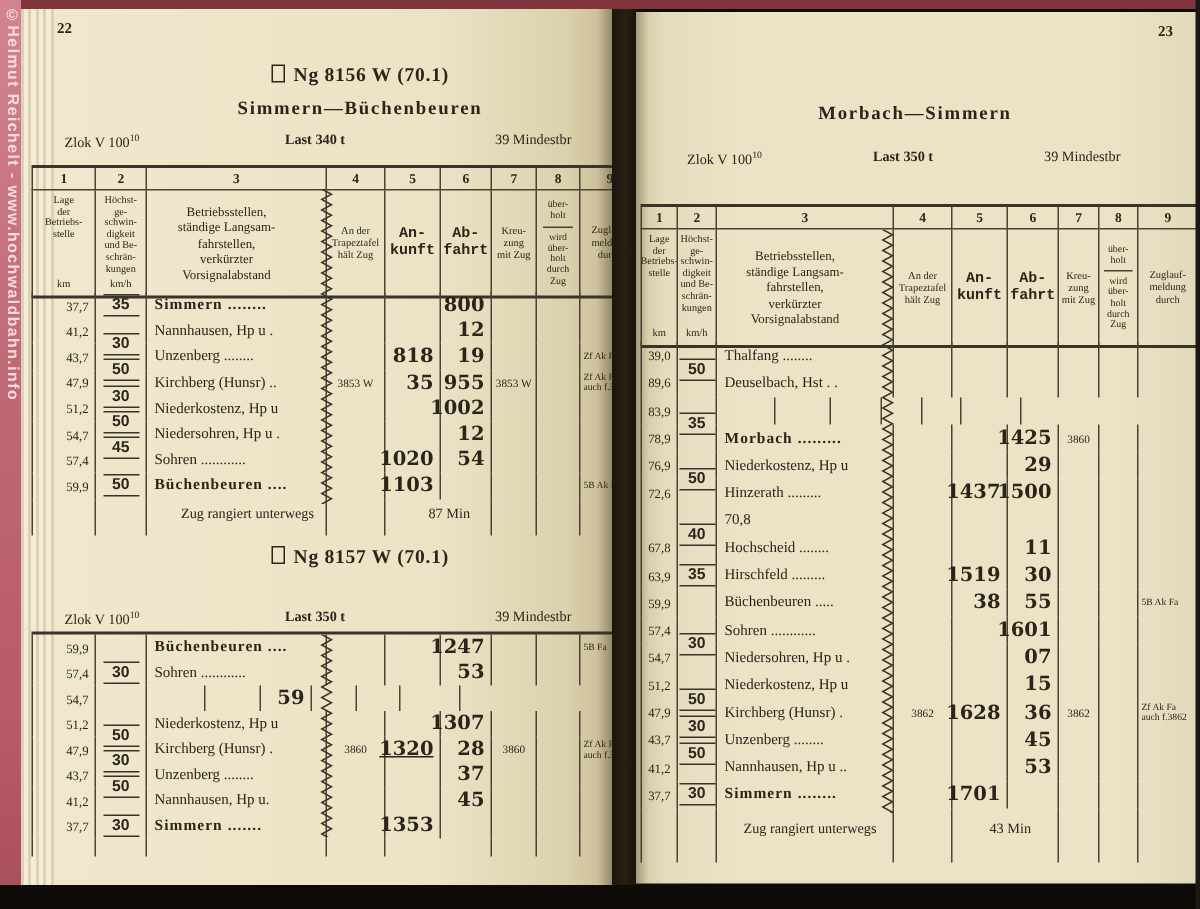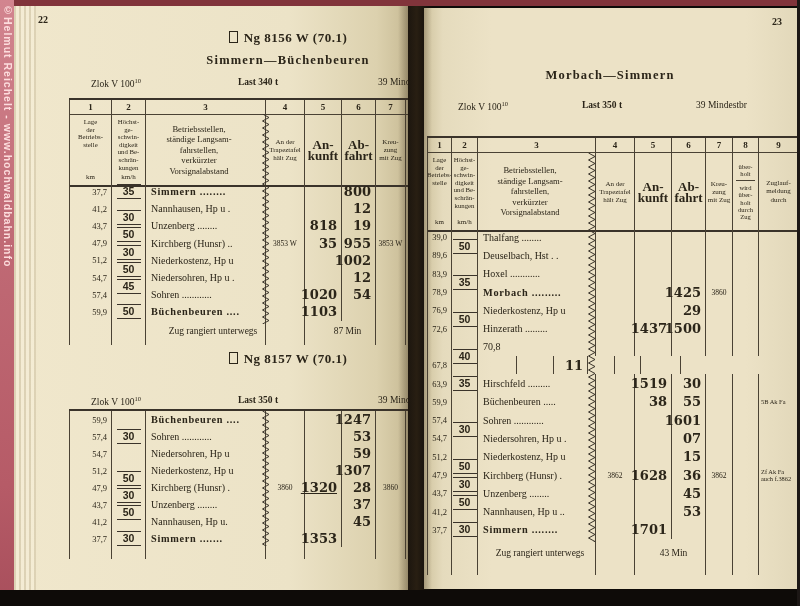--- a/index.html
+++ b/index.html
@@ -39,21 +39,21 @@
   .hrow{display:flex;}
   .hcell{box-sizing:border-box;border-right:1px solid #4a4234;display:flex;align-items:center;justify-content:center;
          text-align:center;white-space:pre-line;overflow:hidden;}
   .hcell.first{border-left:1px solid #4a4234;}
   .hnums .hcell{height:15px;font-size:9px;border-bottom:1px solid #4a4234;font-weight:bold;}
   .hdesc{border-bottom:2px solid #3a332a;}
   .hd-col{flex-direction:column;justify-content:space-between;padding:3px 1px;font-size:6.8px;line-height:7.6px;}
   .hd-unit{font-size:7px;}
   .hd-c3{font-size:8.6px;line-height:10.5px;padding-right:13px;}
   .hd-c4{font-size:7px;line-height:8px;}
-  .hd-c56{font-size:13px;line-height:11px;font-weight:bold;}
+  .hd-c56{font-size:10px;line-height:11px;font-weight:bold;font-family:Liberation Mono, monospace;}
   .hd-c7{font-size:7px;line-height:8px;}
   .hd-c8{flex-direction:column;justify-content:center;padding:2px 1px;font-size:6.6px;line-height:7.2px;}
   .hd-c8 .div{width:80%;height:1px;background:#4a4234;margin:3px 0;}
   .hd-c9{font-size:7px;line-height:8.5px;}
 
   .tbody{position:absolute;}
   .tbody.toprule{border-top:2.5px solid #3a332a;}
   .trow{display:flex;}
   .tcell{box-sizing:border-box;border-right:1px solid #4a4234;display:flex;align-items:center;overflow:visible;}
   .tcell.first{border-left:1px solid #4a4234;}
@@ -72,21 +72,21 @@
   .zigzag{position:absolute;z-index:5;}
 </style>
 </head>
 <body>
 
 <div class="scene">
   <div class="strip-top"></div>
   <div class="page page-left">
     <div class="fore-edge"></div>
     <div class="pagenum pn-left">22</div>
-    <div id="mount-left" style="position: absolute; left: 0px; top: 4px; width: 100%; height: 100%; margin-left: 48px;">
+    <div id="mount-left" style="position: absolute; left: 0px; top: 16px; width: 100%; height: 100%;">
         <div class="t-train" style="left: 51px; width: 350px; top: 20px;"><span class="box-sym"></span><span>Ng 8156 W (70.1)</span></div>
         <div class="t-route" style="left: 51px; width: 350px; top: 43px;">Simmern—Büchenbeuren</div>
         <div class="t-meta" style="left: 29px; top: 67px;"><span>Zlok V 100</span><sup>10</sup></div>
         <div class="t-meta" style="left: 136px; width: 120px; top: 67px; text-align: center;"><b>Last 340 t</b></div>
         <div class="t-meta" style="left: 316px; top: 67px;">39 Mindestbr</div>
         <div class="ttable" style="left: 7px; width: 406px; height: 600px;">
           <div class="thead" style="left: 0px; top: 88px; width: 406px;">
             <div class="hrow hnums">
               <div class="hcell first" style="width: 43px; flex: 0 0 43px;">1</div>
               <div class="hcell " style="width: 34px; flex: 0 0 34px;">2</div>
@@ -284,21 +284,20 @@
               <div class="tcell c-sm" style="width: 39px; flex: 0 0 39px;"></div>
               <div class="tcell c-time" style="width: 37px; flex: 0 0 37px;"></div>
               <div class="tcell c-time" style="width: 34px; flex: 0 0 34px;">53</div>
               <div class="tcell c-sm" style="width: 30px; flex: 0 0 30px;"></div>
               <div class="tcell " style="width: 29px; flex: 0 0 29px;"></div>
               <div class="tcell c-note" style="width: 40px; flex: 0 0 40px;"></div>
             </div>
             <div class="trow" style="height: 17px;">
               <div class="tcell c-km first" style="width: 43px; flex: 0 0 43px;">54,7</div>
               <div class="tcell c-sp" style="width: 34px; flex: 0 0 34px;"></div>
-              <div class="tcell c-name" style="width: 120px; flex: 0 0 120px;">Niedersohren, Hp u</div>
               <div class="tcell c-sm" style="width: 39px; flex: 0 0 39px;"></div>
               <div class="tcell c-time" style="width: 37px; flex: 0 0 37px;"></div>
               <div class="tcell c-time" style="width: 34px; flex: 0 0 34px;">59</div>
               <div class="tcell c-sm" style="width: 30px; flex: 0 0 30px;"></div>
               <div class="tcell " style="width: 29px; flex: 0 0 29px;"></div>
               <div class="tcell c-note" style="width: 40px; flex: 0 0 40px;"></div>
             </div>
             <div class="trow" style="height: 17px;">
               <div class="tcell c-km first" style="width: 43px; flex: 0 0 43px;">51,2</div>
               <div class="tcell c-sp" style="width: 34px; flex: 0 0 34px;"></div>
@@ -462,21 +461,20 @@
               <div class="tcell c-time" style="width: 34px; flex: 0 0 34px;"></div>
               <div class="tcell c-sm" style="width: 27px; flex: 0 0 27px;"></div>
               <div class="tcell " style="width: 26px; flex: 0 0 26px;"></div>
               <div class="tcell c-note" style="width: 40px; flex: 0 0 40px;"></div>
             </div>
             <div class="trow" style="height: 18.3px;">
               <div class="tcell c-km first" style="width: 25px; flex: 0 0 25px;">83,9</div>
               <div class="tcell c-sp" style="width: 26px; flex: 0 0 26px;">
                 <span class="sp down">35</span>
               </div>
-              <div class="tcell c-name" style="width: 118px; flex: 0 0 118px;">Hoxel ............</div>
               <div class="tcell c-sm" style="width: 39px; flex: 0 0 39px;"></div>
               <div class="tcell c-time" style="width: 37px; flex: 0 0 37px;"></div>
               <div class="tcell c-time" style="width: 34px; flex: 0 0 34px;"></div>
               <div class="tcell c-sm" style="width: 27px; flex: 0 0 27px;"></div>
               <div class="tcell " style="width: 26px; flex: 0 0 26px;"></div>
               <div class="tcell c-note" style="width: 40px; flex: 0 0 40px;"></div>
             </div>
             <div class="trow" style="height: 18.3px;">
               <div class="tcell c-km first" style="width: 25px; flex: 0 0 25px;">78,9</div>
               <div class="tcell c-sp" style="width: 26px; flex: 0 0 26px;"></div>
@@ -521,20 +519,21 @@
               <div class="tcell c-time" style="width: 34px; flex: 0 0 34px;"></div>
               <div class="tcell c-sm" style="width: 27px; flex: 0 0 27px;"></div>
               <div class="tcell " style="width: 26px; flex: 0 0 26px;"></div>
               <div class="tcell c-note" style="width: 40px; flex: 0 0 40px;"></div>
             </div>
             <div class="trow" style="height: 18.3px;">
               <div class="tcell c-km first" style="width: 25px; flex: 0 0 25px;">67,8</div>
               <div class="tcell c-sp" style="width: 26px; flex: 0 0 26px;">
                 <span class="sp up">40</span>
               </div>
+              <div class="tcell c-name" style="width: 118px; flex: 0 0 118px;">Hochscheid ........</div>
               <div class="tcell c-sm" style="width: 39px; flex: 0 0 39px;"></div>
               <div class="tcell c-time" style="width: 37px; flex: 0 0 37px;"></div>
               <div class="tcell c-time" style="width: 34px; flex: 0 0 34px;">11</div>
               <div class="tcell c-sm" style="width: 27px; flex: 0 0 27px;"></div>
               <div class="tcell " style="width: 26px; flex: 0 0 26px;"></div>
               <div class="tcell c-note" style="width: 40px; flex: 0 0 40px;"></div>
             </div>
             <div class="trow" style="height: 18.3px;">
               <div class="tcell c-km first" style="width: 25px; flex: 0 0 25px;">63,9</div>
               <div class="tcell c-sp" style="width: 26px; flex: 0 0 26px;">

